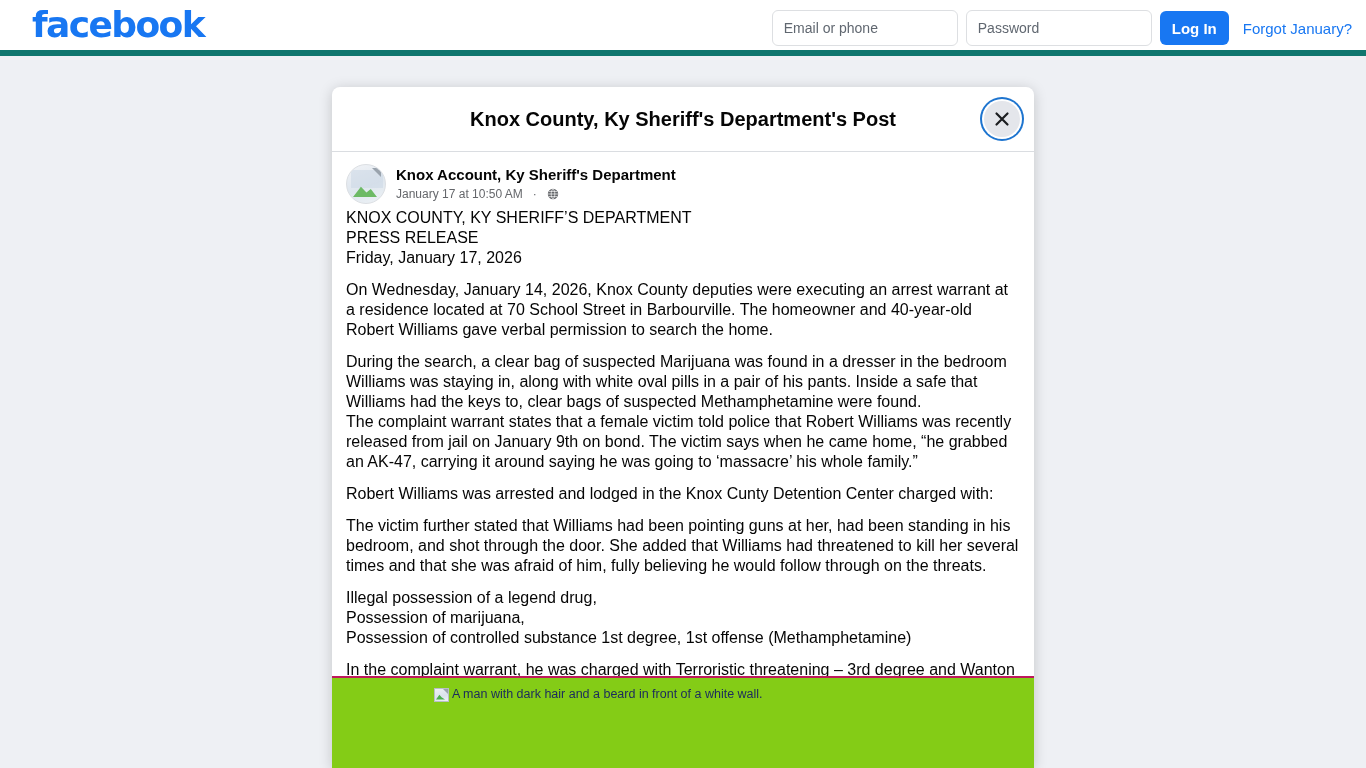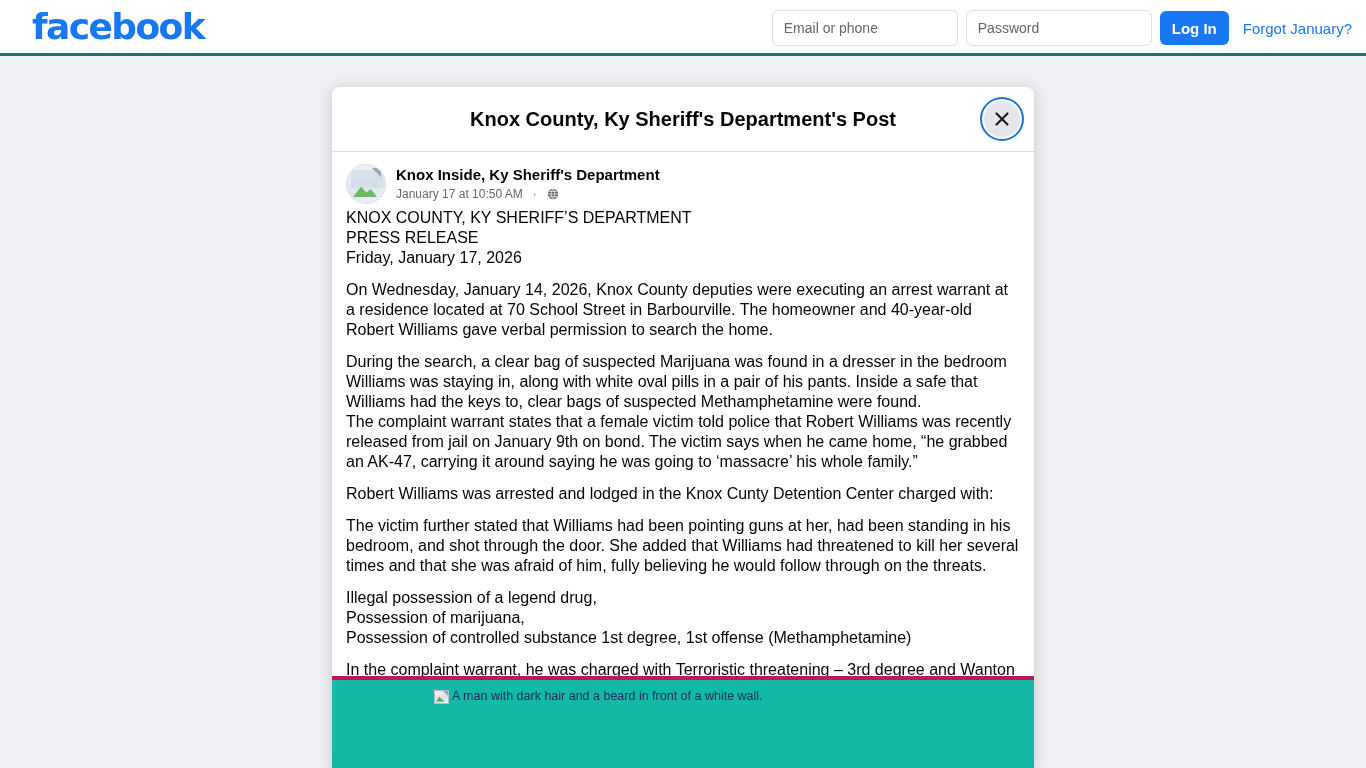--- a/index.html
+++ b/index.html
@@ -12,21 +12,21 @@
     overflow: hidden;
     background: #eef0f4;
     font-family: "Liberation Sans", sans-serif;
   }
 
   
   .topbar {
     position: relative;
     height: 56px;
     background: #ffffff;
-    border-bottom: 3px solid #0f766e;
+    border-bottom: 6px solid #0f766e;
     display: flex;
     align-items: center;
     padding: 0 16px;
   }
   .fb-logo {
     font-family: "DejaVu Sans", sans-serif;
     font-size: 36px;
     font-weight: bold;
     color: #1877f2;
     letter-spacing: -1.6px;
@@ -209,22 +209,22 @@
   .post-body p {
     margin: 0 0 12px 0;
     white-space: pre-line;
   }
   .post-body p:first-child { margin-top: 0; }
 
   
   .attachment {
     flex: 0 0 auto;
     height: 92px;
-    background: #14b8a6;
-    border-top: 4px solid #be185d;
+    background: #84cc16;
+    border-top: 2px solid #be185d;
     position: relative;
   }
   .broken-img {
     position: absolute;
     left: 102px;
     top: 9px;
     display: flex;
     align-items: center;
     gap: 3px;
     max-width: 560px;
@@ -291,21 +291,21 @@
 
     <div class="dialog-scroll">
 
       <div class="post-head">
         <div class="avatar">
           <span class="sky"></span>
           <span class="hill"></span>
           <span class="corner"></span>
         </div>
         <div class="post-names">
-          <div class="author-name">Knox Inside, Ky Sheriff's Department</div>
+          <div class="author-name">Knox Account, Ky Sheriff's Department</div>
           <div class="post-meta">
             <span>January 17 at 10:50 AM</span>
             <span>·</span>
             <span class="globe-icon">
               <svg width="12" height="12" viewBox="0 0 12 12" aria-hidden="true">
                 <circle cx="6" cy="6" r="5.2" fill="#65676b"></circle>
                 <path d="M6 .8 C3.6 3 3.6 9 6 11.2 M6 .8 C8.4 3 8.4 9 6 11.2 M1 6 H11 M1.8 3.4 H10.2 M1.8 8.6 H10.2" stroke="#ffffff" stroke-width=".7" fill="none"></path>
               </svg>
             </span>
           </div>

